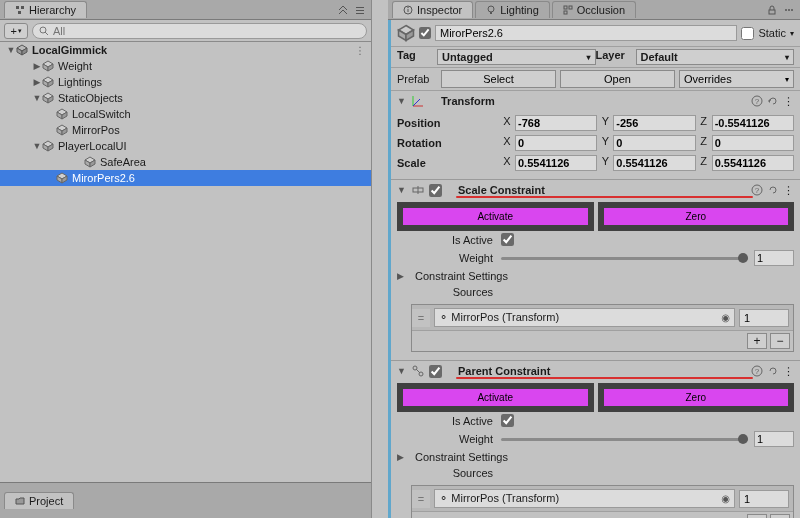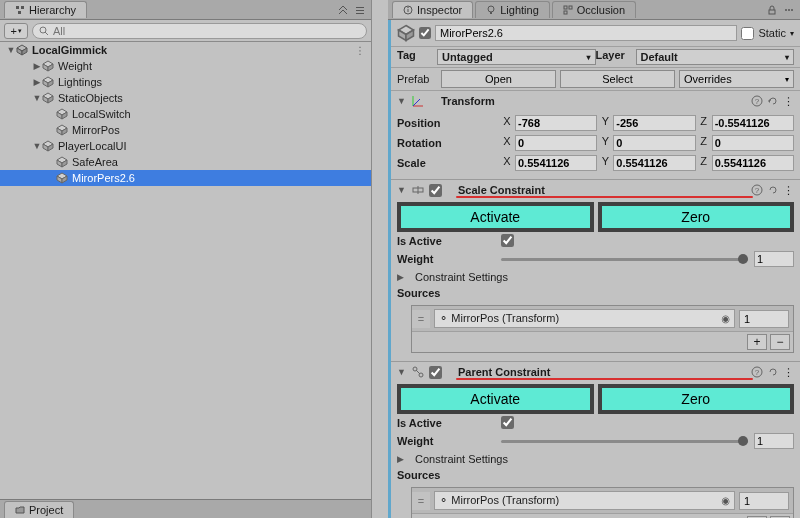--- a/index.html
+++ b/index.html
@@ -24,21 +24,21 @@
 
   .tree { flex: 1; background: #c2c2c2; overflow: auto; position: relative; }
   .tree-item { display: flex; align-items: center; height: 16px; padding-left: 4px; white-space: nowrap; }
   .tree-item .arrow { width: 10px; display: inline-flex; justify-content: center; color: #555; font-size: 9px; }
   .tree-item .cube { width: 12px; height: 12px; margin-right: 2px; display: inline-flex; align-items: center; justify-content: center; }
   .tree-item .lbl { padding-left: 2px; }
   .tree-item.sel { background: #3e7de0; color: #fff; }
   .tree-item.sel .arrow, .tree-item.sel svg { color: #fff; stroke: #fff; fill: #cfe0ff; }
   .rowdots { margin-left: auto; padding-right: 6px; color: #666; font-size: 10px; }
 
-  .project-tab { height: 19px; background: #a9a9a9; border-top: 1px solid #7a7a7a; display: flex; align-items: center; padding: 0 4px; }
+  .project-tab { height: 36px; background: #a9a9a9; border-top: 1px solid #7a7a7a; display: flex; align-items: center; padding: 0 4px; }
 
   .inspector-body { flex: 1; overflow: auto; background: #c2c2c2; border-left: 3px solid #60a7cc; }
   .go-header { display: flex; align-items: center; gap: 4px; padding: 4px 6px; border-bottom: 1px solid #a0a0a0; }
   .go-header .chk { width: 12px; height: 12px; }
   .go-header .name-input { flex: 1; background: #dcdcdc; border: 1px solid #9a9a9a; padding: 1px 4px; font-size: 11px; }
   .go-row { display: flex; gap: 0; padding: 2px 6px; border-bottom: 1px solid #a0a0a0; font-weight: bold; }
   .go-row .lab { width: 40px; }
   .go-row .dd { flex: 1; background: #cfcfcf; border: 1px solid #8a8a8a; padding: 1px 4px; display: flex; align-items: center; justify-content: space-between; }
   .go-row .dd .caret { font-size: 8px; }
   .prefab-row { display: flex; align-items: center; gap: 4px; padding: 2px 6px; border-bottom: 1px solid #a0a0a0; }
@@ -48,26 +48,26 @@
   .comp-head { display: flex; align-items: center; gap: 4px; padding: 3px 6px; background: #c2c2c2; }
   .comp-head .cicon { width: 14px; height: 14px; display: flex; align-items: center; justify-content: center; }
   .comp-head .ctitle { font-weight: bold; flex: 1; margin-left: 12px; }
   .comp-head .ctrls { display: flex; gap: 4px; align-items: center; }
   .comp-body { padding: 2px 6px 6px 6px; }
   .underline-red { position: relative; }
   .underline-red::after { content:""; position:absolute; left:-2px; right:-6px; bottom:-2px; height:2px; background:#d83030; border-radius:1px; }
 
   .field-row { display: flex; align-items: center; gap: 8px; padding: 2px 0; }
   .field-row .flab { width: 96px; font-weight: bold; }
-  .field-row .flab.nb { font-weight: bold; }
+  .field-row .flab.nb { font-weight: normal; text-align: right; }
   .numgrp { display: flex; gap: 2px; flex: 1; }
   .numgrp .lbl { width: 12px; text-align: center; }
   .numgrp input { flex: 1; background: #dcdcdc; border: 1px solid #9a9a9a; padding: 1px 2px; font-size: 11px; width: 40px; font-weight: bold; }
   .btnrow { display: flex; gap: 4px; }
-  .btnrow button { flex: 1; background: #5eead4; border: 4px solid #404040; padding: 3px 4px; font-size: 14px; }
+  .btnrow button { flex: 1; background: #d946ef; border: 6px solid #404040; padding: 3px 4px; font-size: 10px; }
   .slider-row { display:flex; align-items:center; gap:6px; flex:1; }
   .slider-row .track { flex:1; height:3px; background:#8a8a8a; position:relative; border-radius:2px; }
   .slider-row .knob { position:absolute; right:0; top:-4px; width:10px; height:10px; border-radius:50%; background:#5a5a5a; }
   .slider-row input { width: 40px; background:#dcdcdc; border:1px solid #9a9a9a; padding:1px 2px; font-size:11px; }
   .foldarrow { width: 10px; font-size: 9px; color: #555; }
   .sources-box { border: 1px solid #8a8a8a; margin: 4px 0 2px 14px; }
   .sources-box .srow { display:flex; align-items:center; background:#b8b8b8; border-bottom:1px solid #a0a0a0; }
   .sources-box .handle { width:18px; text-align:center; color:#777; background:#c2c2c2; padding:3px 0; }
   .sources-box .objfield { flex:1; background:#dcdcdc; border:1px solid #9a9a9a; margin:3px 4px; padding:2px 4px; display:flex; align-items:center; justify-content:space-between; }
   .sources-box .objfield .picker { font-size:10px; color:#555; }
@@ -198,21 +198,21 @@
             <span class="arrow">▼</span>
             <span class="cube">
               <svg width="12" height="12" viewBox="0 0 12 12">
                 <polygon points="6,1 11,4 6,7 1,4" fill="#cfcfcf" stroke="#666"></polygon>
                 <polygon points="1,4 6,7 6,11 1,8" fill="#aaa" stroke="#666"></polygon>
                 <polygon points="11,4 6,7 6,11 11,8" fill="#999" stroke="#666"></polygon>
               </svg>
             </span>
             <span class="lbl">PlayerLocalUI</span>
           </div>
-          <div class="tree-item" style="padding-left: 46px;">
+          <div class="tree-item" style="padding-left: 46px; margin-left: 28px;">
             <span class="arrow"></span>
             <span class="cube">
               <svg width="12" height="12" viewBox="0 0 12 12">
                 <polygon points="6,1 11,4 6,7 1,4" fill="#cfcfcf" stroke="#666"></polygon>
                 <polygon points="1,4 6,7 6,11 1,8" fill="#aaa" stroke="#666"></polygon>
                 <polygon points="11,4 6,7 6,11 11,8" fill="#999" stroke="#666"></polygon>
               </svg>
             </span>
             <span class="lbl">SafeArea</span>
           </div>
@@ -315,22 +315,22 @@
             <span class="caret">▾</span>
           </div>
         <span class="lab">Layer</span>
         <div class="dd">
             <span>Default</span>
             <span class="caret">▾</span>
           </div>
       </div>
       <div class="prefab-row">
         <span style="width:40px">Prefab</span>
+        <button>Select</button>
         <button>Open</button>
-        <button>Select</button>
         <button style="display:flex;justify-content:space-between;align-items:center;">
             <span>Overrides</span>
             <span style="font-size:8px">▾</span>
           </button>
       </div>
 
       <div class="comp">
         <div class="comp-head">
           <span class="foldarrow">▼</span>
           <span class="cicon">

